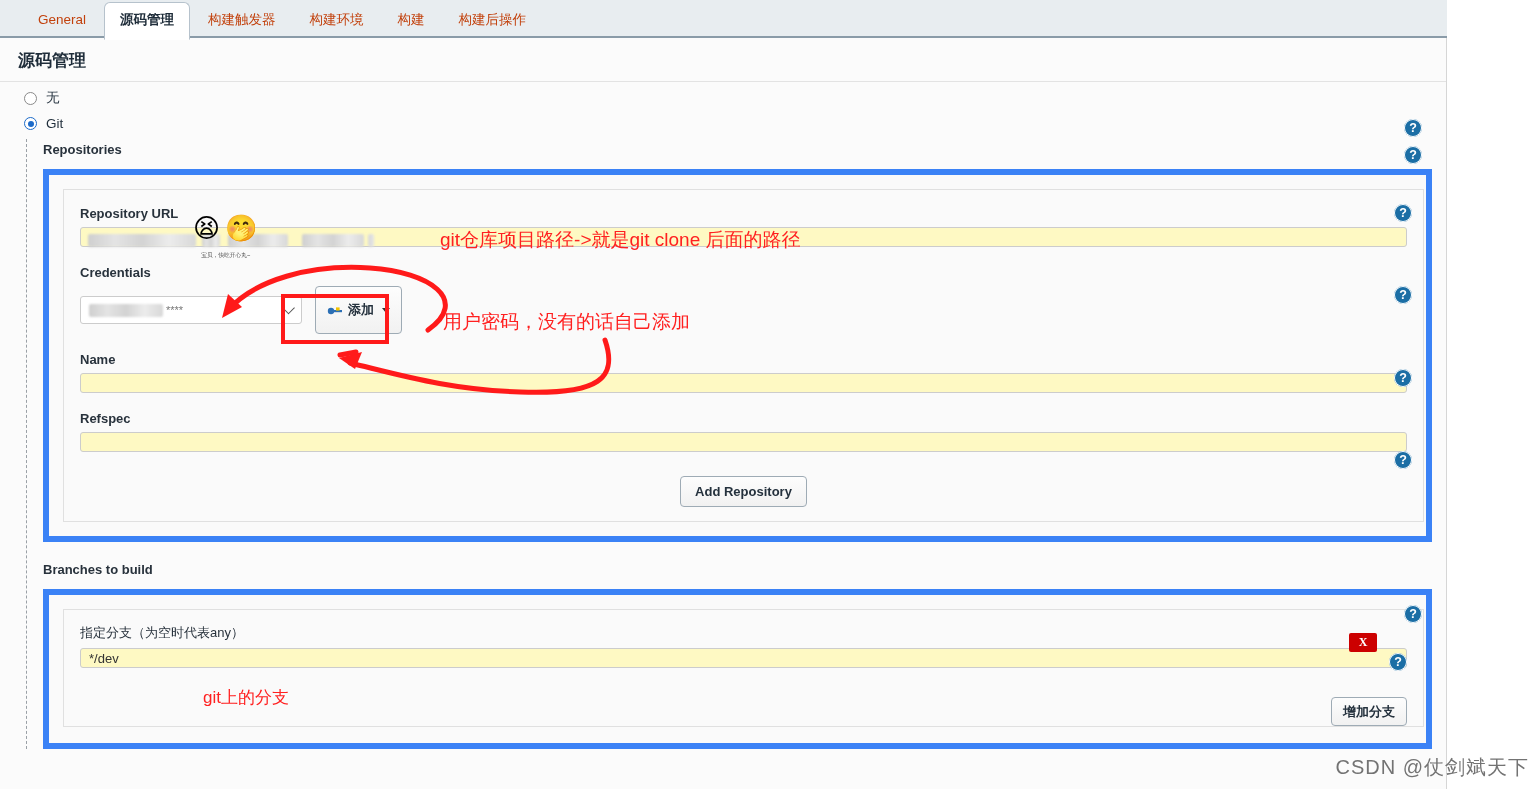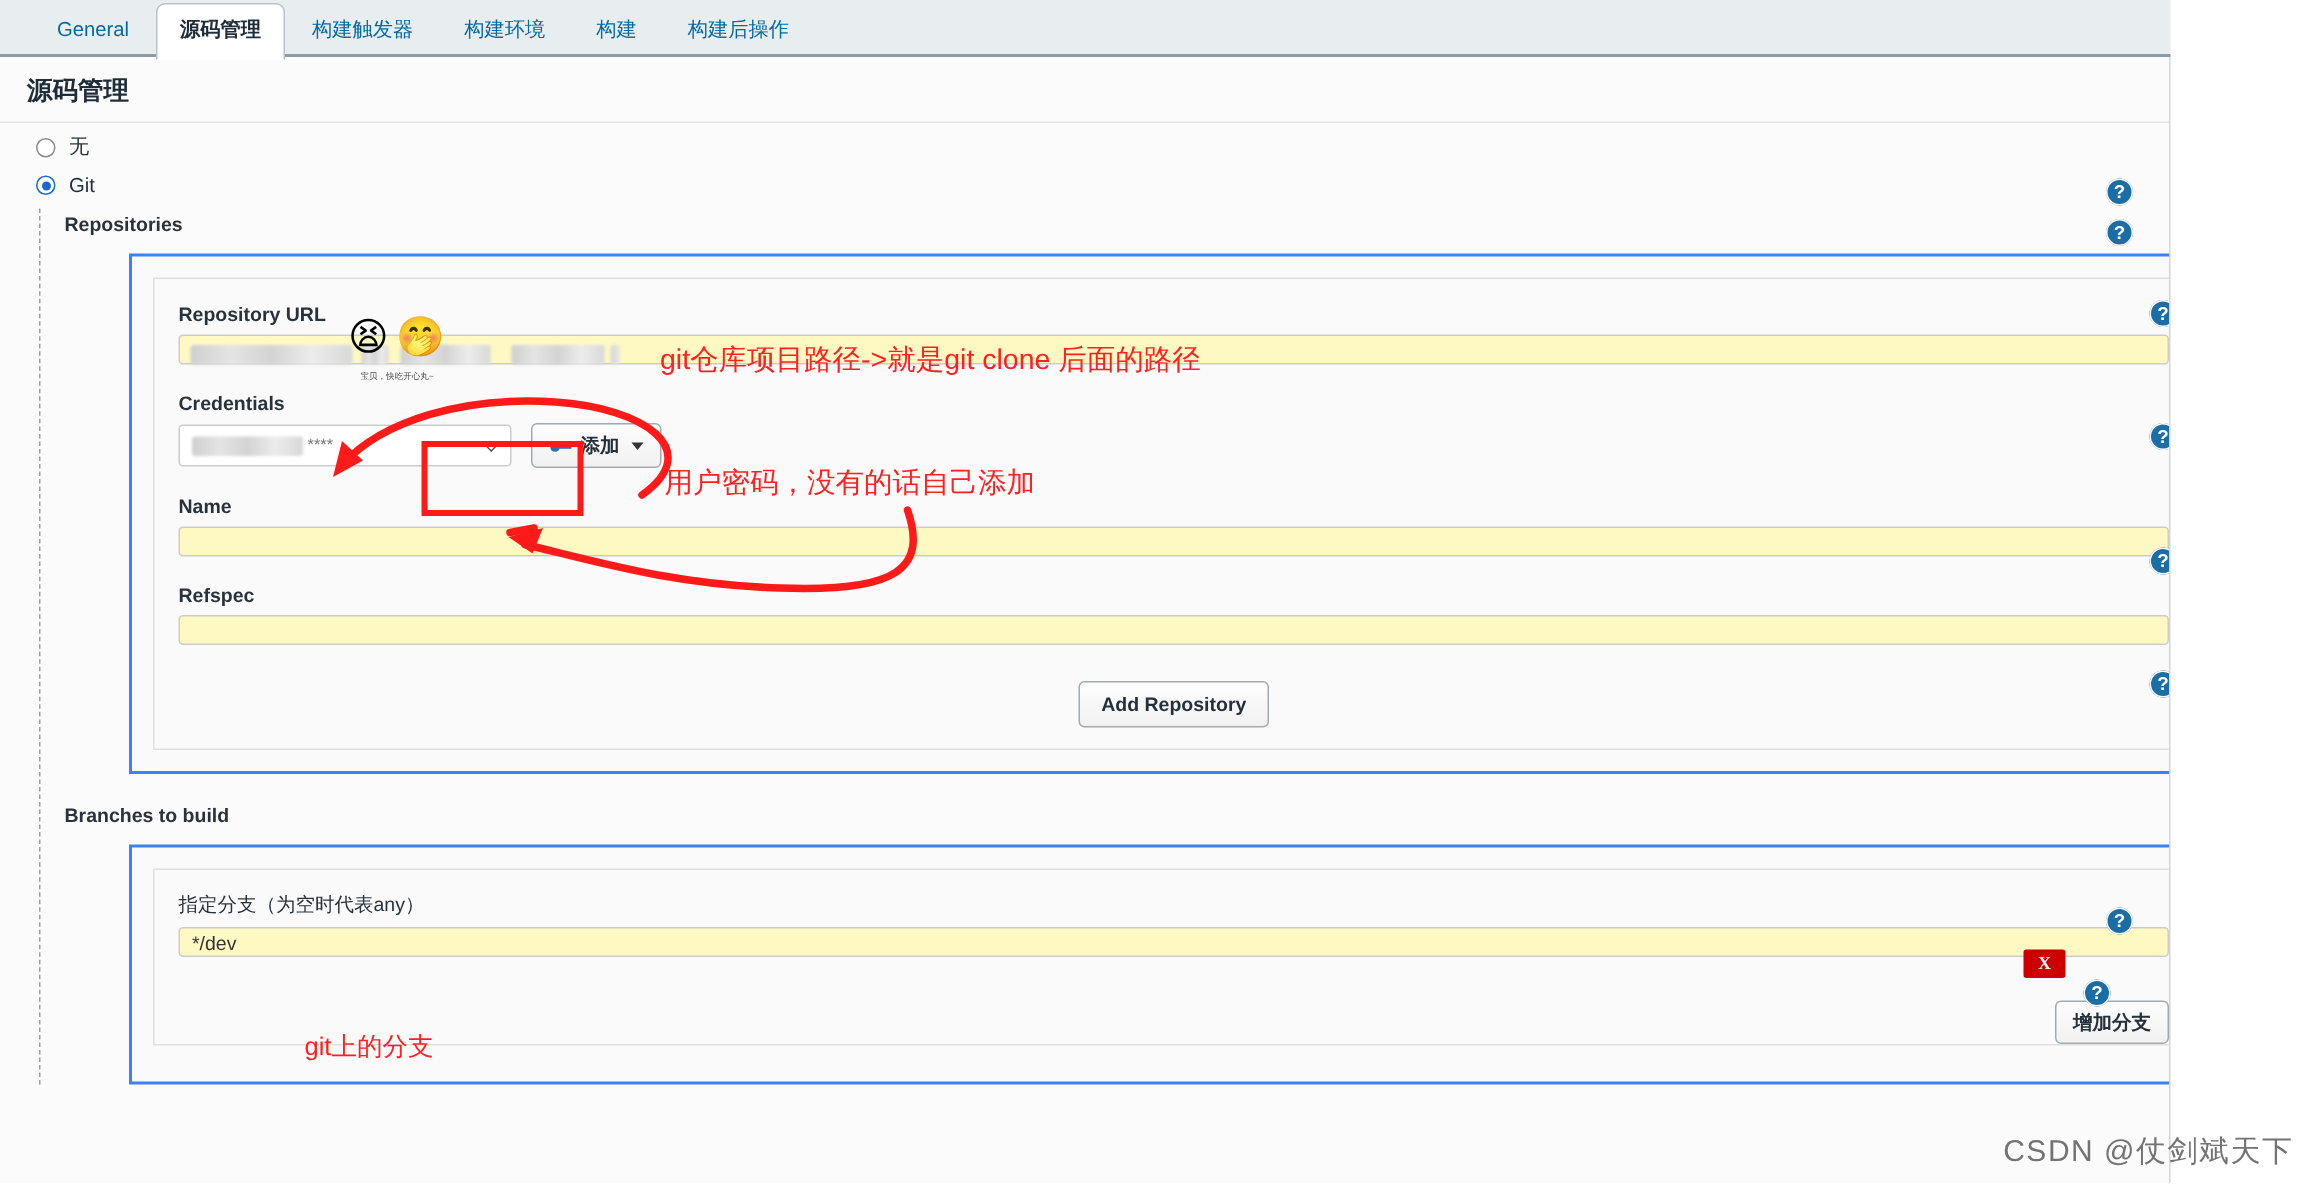--- a/index.html
+++ b/index.html
@@ -27,21 +27,21 @@
     box-sizing: border-box;
   }
   .tabbar-inner {
     display: flex;
     align-items: flex-end;
     height: 38px;
     padding-left: 22px;
   }
   .tab {
     font-size: 13.5px;
-    color: #0369a1;
+    color: #c2410c;
     padding: 7px 15px 8px 15px;
     margin-right: 2px;
     line-height: 1.4;
     white-space: nowrap;
     cursor: pointer;
     border: 1px solid transparent;
     border-bottom: none;
     box-sizing: border-box;
     height: 36px;
     display: flex;
@@ -121,24 +121,23 @@
 
   .field-label {
     font-size: 13px;
     color: #28323c;
     font-weight: 600;
     padding: 2px 0 6px 0;
   }
 
   .panel {
     background: #fafafa;
-    border: 2px solid #3b82f6;
+    border: 6px solid #3b82f6;
     margin-top: 7px;
     box-sizing: border-box;
-    margin-left: 43px;
   }
   .inner-panel {
     background: #fafafa;
     border: 1px solid #e0e0e0;
     margin: 0;
     padding: 14px 16px 14px 16px;
     box-sizing: border-box;
     position: relative;
   }
   .txt-input {
@@ -187,21 +186,21 @@
     background: linear-gradient(90deg,#cfcfcf,#e4e4e4,#d3d3d3,#ececec,#d8d8d8);
     filter: blur(1.1px);
     vertical-align: middle;
   }
 
   .btn {
     display: inline-flex;
     align-items: center;
     justify-content: center;
     gap: 5px;
-    height: 30px;
+    height: 48px;
     padding: 0 11px;
     background: linear-gradient(#fdfdfd,#f1f1f1);
     border: 1px solid #9eabb5;
     border-radius: 4px;
     font-size: 13px;
     color: #24313d;
     font-weight: bold;
     cursor: pointer;
     box-sizing: border-box;
     white-space: nowrap;

